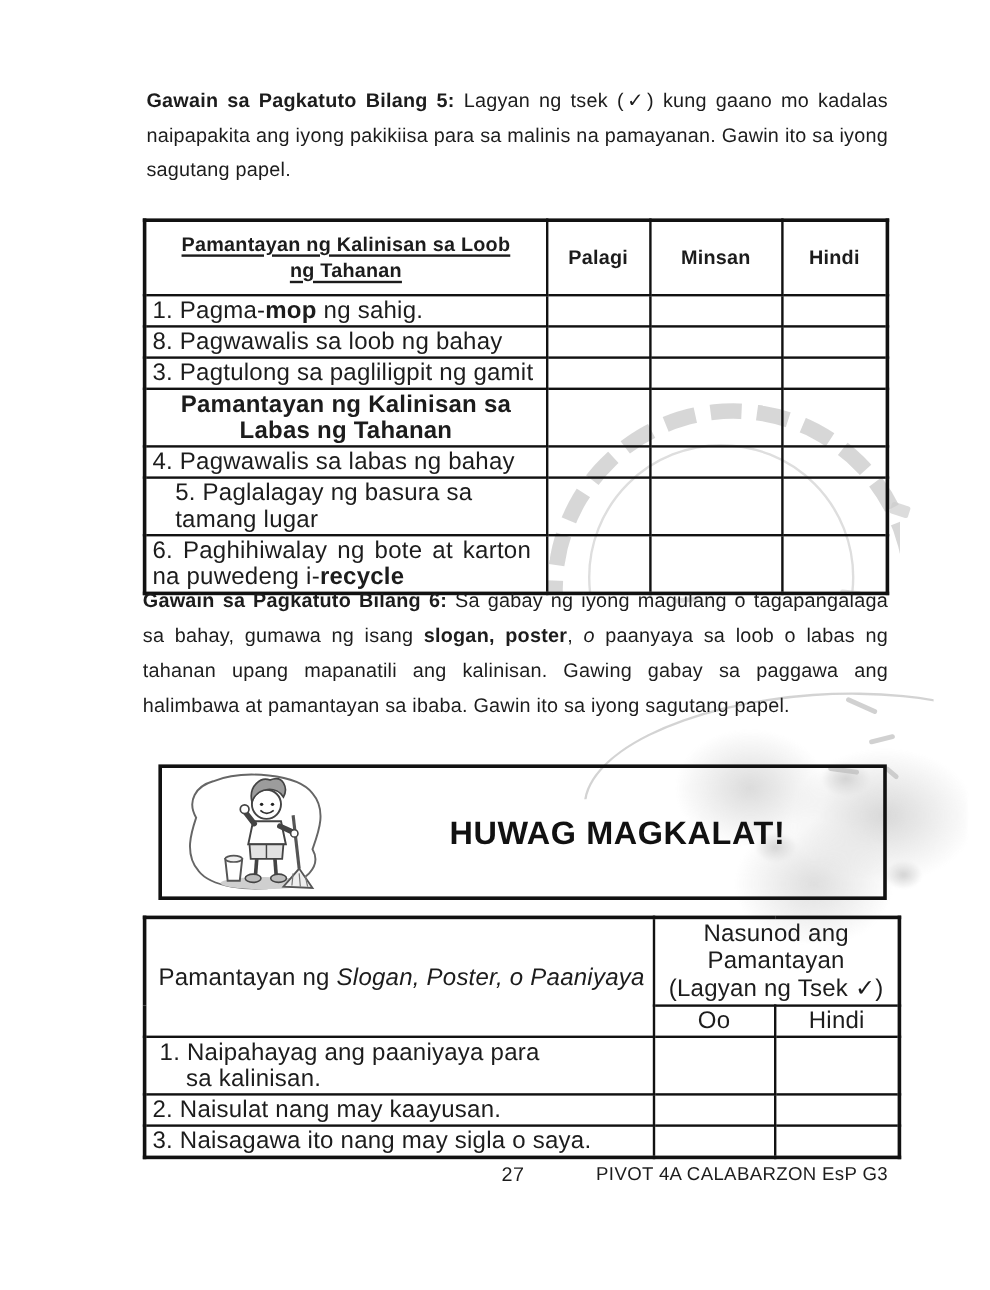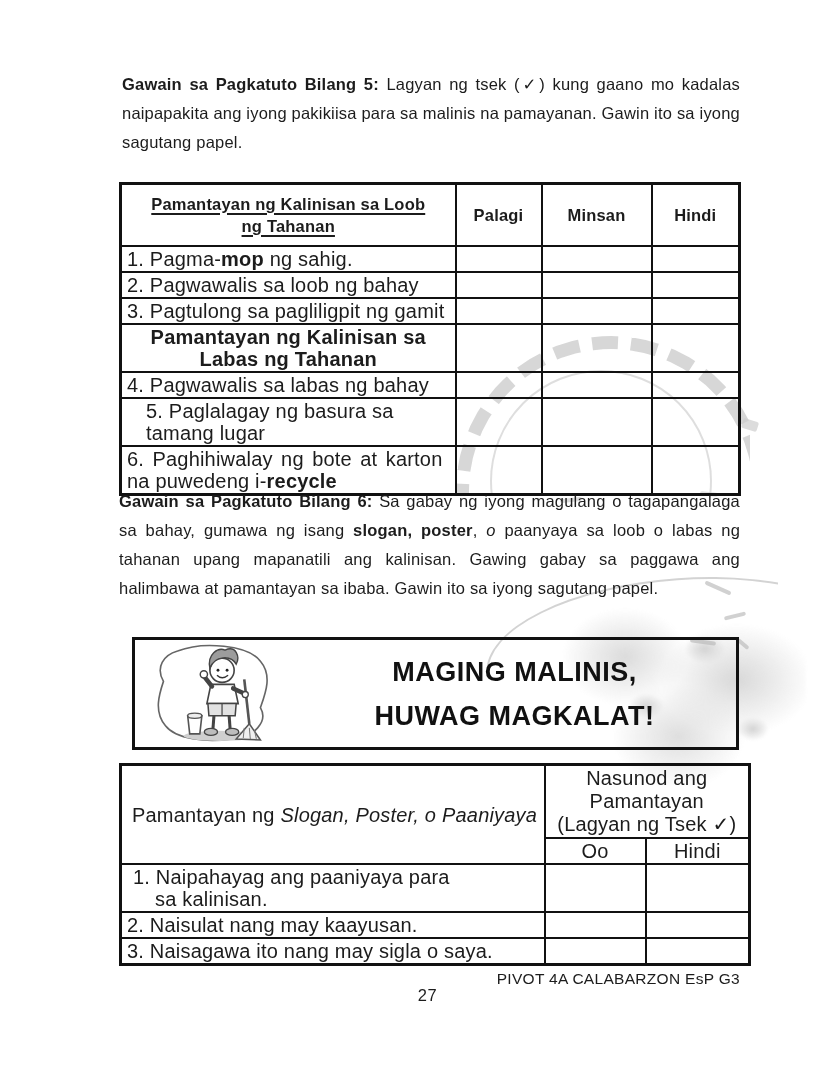--- a/index.html
+++ b/index.html
@@ -49,21 +49,21 @@
   
   .slogan-box{
     border:3px solid #111;display:flex;align-items:center;background:transparent;
   }
   .slogan-text{
     flex:1;text-align:center;font-weight:bold;font-size:27px;line-height:44px;
     letter-spacing:.5px;color:#111;
   }
 
   
-  .pagenum{font-size:16.5px;letter-spacing:.5px;margin-top:16px;}
+  .pagenum{font-size:16.5px;letter-spacing:.5px;}
   .source{font-size:15.5px;letter-spacing:.3px;}
 
   
   .wm{position:absolute;z-index:1;pointer-events:none;}
   .wm-stamp{left:452px;top:328px;width:298px;height:166px;overflow:hidden;opacity:.85;}
   .wm-stamp .ring{
     position:absolute;left:4px;top:8px;width:284px;height:284px;border-radius:50%;
     border:13px dashed #d1d1d1;transform:rotate(8deg);
   }
   .wm-stamp .ring2{
@@ -124,21 +124,21 @@
       <td class="col-head">Minsan</td>
       <td class="col-head">Hindi</td>
     </tr>
     <tr style="height:24px">
       <td class="crit"><span>1. Pagma-</span><b>mop</b><span> ng sahig.</span></td>
       <td></td>
       <td></td>
       <td></td>
     </tr>
     <tr style="height:24px">
-      <td class="crit"><span>2. Pagwawalis sa loob ng bahay</span></td>
+      <td class="crit"><span>8. Pagwawalis sa loob ng bahay</span></td>
       <td></td>
       <td></td>
       <td></td>
     </tr>
     <tr style="height:25px">
       <td class="crit"><span>3. Pagtulong sa pagliligpit ng gamit</span></td>
       <td></td>
       <td></td>
       <td></td>
     </tr>
@@ -191,21 +191,20 @@
       <path d="M85,45 L96,50" stroke="#444" stroke-width="4.5" stroke-linecap="round"></path>
       <circle cx="97" cy="51" r="3" fill="#fff" stroke="#444" stroke-width="1.3"></circle>
       <path d="M60,60 L88,60 L87,72 L61,72 Z" fill="#e2e2e2" stroke="#444" stroke-width="1.5"></path>
       <line x1="74" y1="60" x2="74" y2="72" stroke="#444" stroke-width="1.2"></line>
       <line x1="66" y1="72" x2="65" y2="85" stroke="#444" stroke-width="3"></line>
       <line x1="81" y1="72" x2="82" y2="85" stroke="#444" stroke-width="3"></line>
       <ellipse cx="63" cy="88" rx="6.5" ry="3.4" fill="#bdbdbd" stroke="#444" stroke-width="1.3"></ellipse>
       <ellipse cx="84" cy="88" rx="6.5" ry="3.4" fill="#bdbdbd" stroke="#444" stroke-width="1.3"></ellipse>
     </svg>
     <div class="slogan-text">
-      <div>MAGING MALINIS,</div>
       <div>HUWAG MAGKALAT!</div>
     </div>
   </div>
 
   <table class="abs" style="left:119px;top:763px;width:629px;">
     <colgroup>
         <col style="width:424px">
         <col style="width:101px">
         <col style="width:104px">
       </colgroup>

